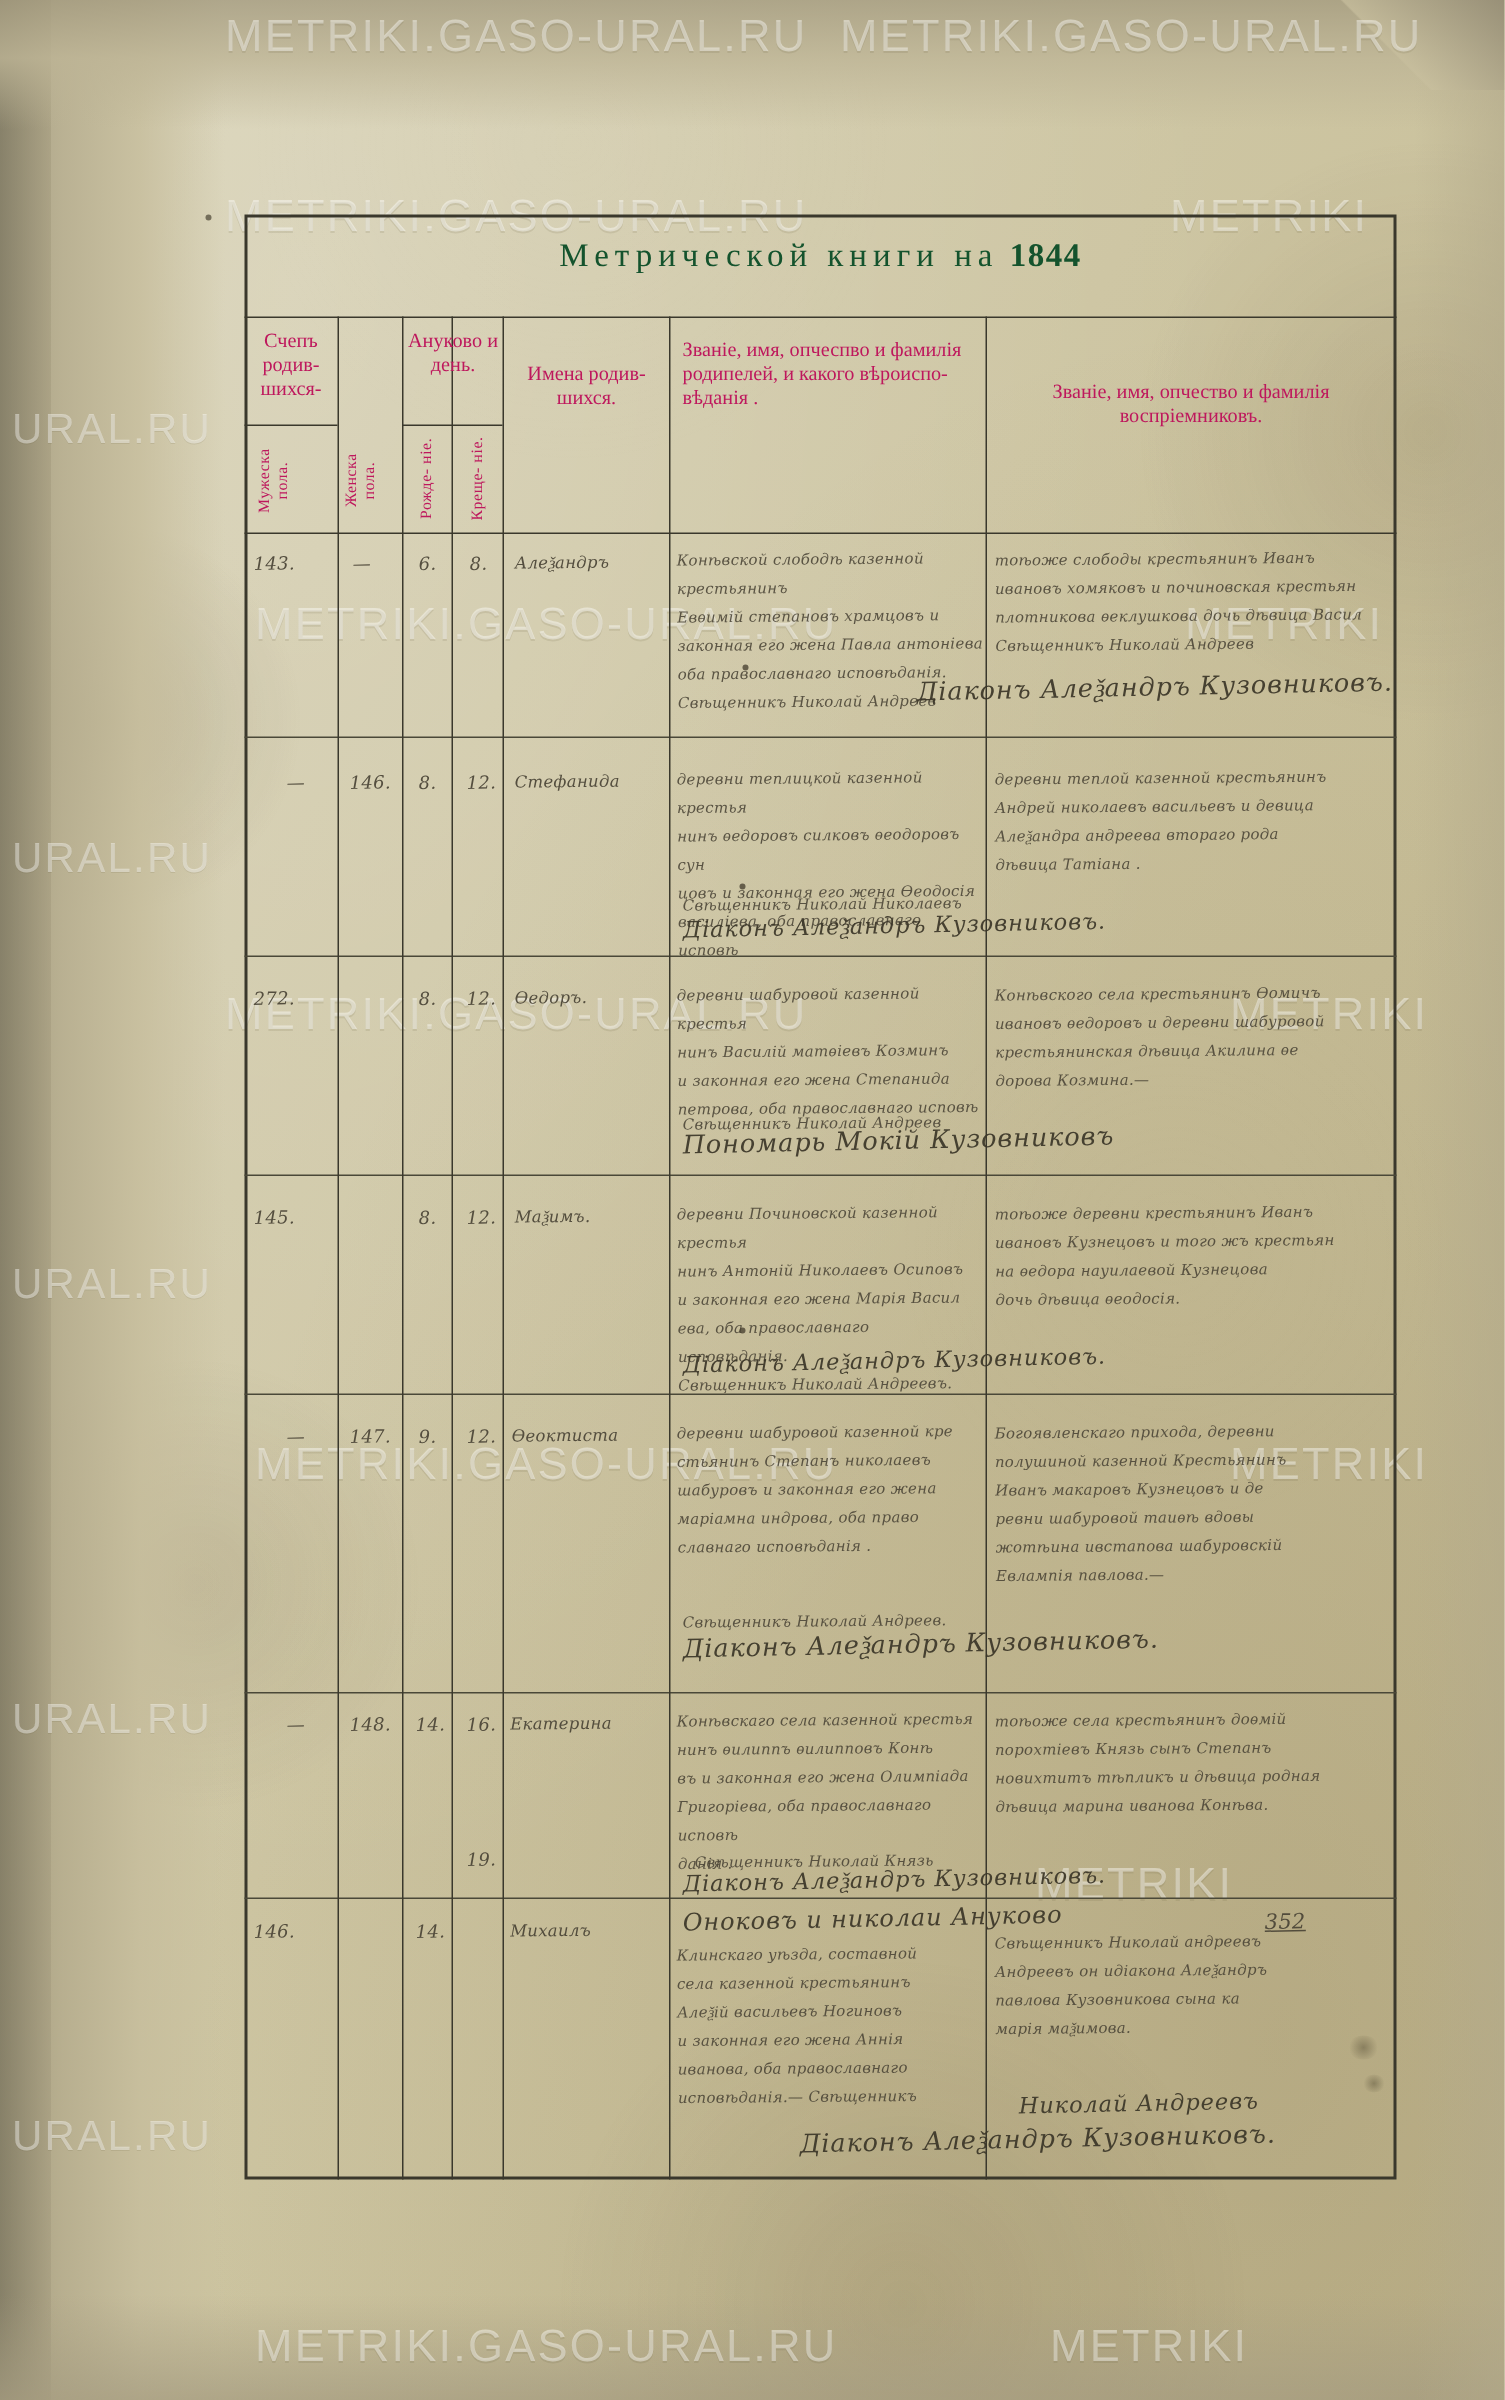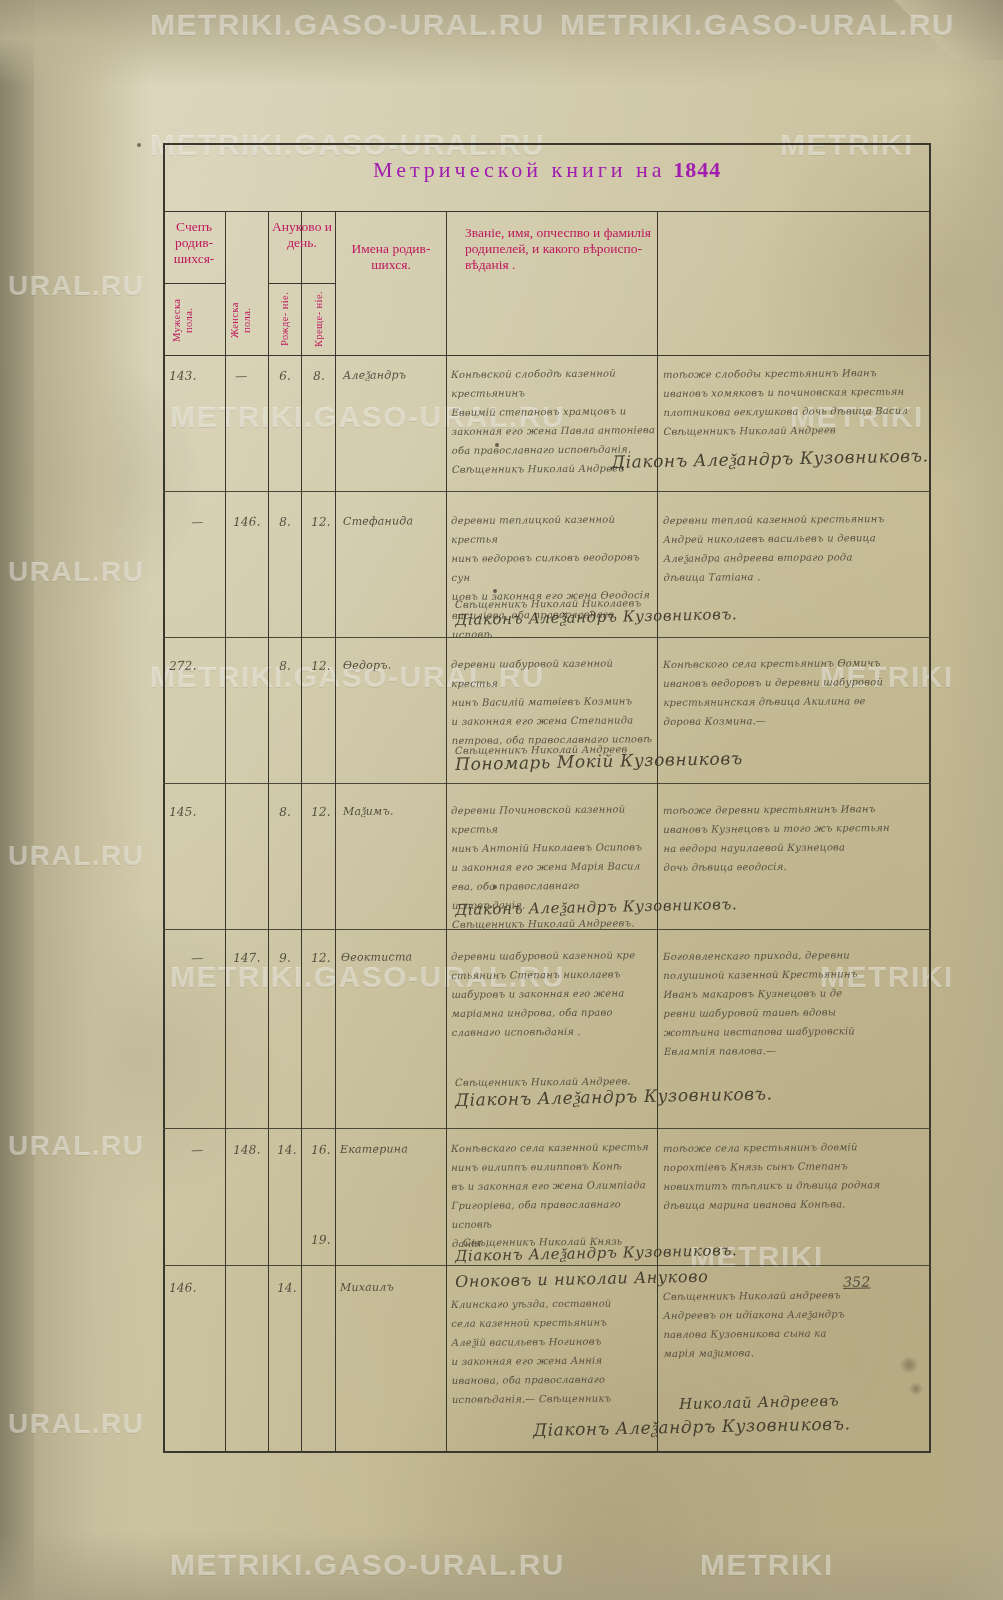--- a/index.html
+++ b/index.html
@@ -57,21 +57,21 @@
   }
   .curl{
     position:absolute;right:0;top:0;width:120px;height:60px;
     background:linear-gradient(225deg,#8e8670 0%,#c8bf9e 60%,rgba(0,0,0,0) 61%);
     opacity:.7;
   }
   
   .wm{
     position:absolute;
     font-family:"Liberation Sans", sans-serif;
-    font-weight:700;
+    font-weight:400;
     color:rgba(255,255,255,.42);
     letter-spacing:1.5px;
     white-space:nowrap;
     pointer-events:none;
     text-shadow:0 1px 0 rgba(90,80,50,.12);
   }
   
   #doc{
     position:absolute;left:163px;top:143px;width:768px;height:1310px;
     color:#2b2a24;
@@ -82,21 +82,21 @@
     box-sizing:border-box;
   }
   .vline{position:absolute;top:0;bottom:0;width:0;border-left:1.6px solid #3a382c;}
   .hline{position:absolute;left:0;right:0;height:0;border-top:1.6px solid #3a382c;}
   .hline.thin{border-top:1px solid #4a4838;}
 
   .title{
     position:absolute;left:0;right:0;top:14px;
     text-align:center;
     font-size:22px;letter-spacing:2px;
-    color:#a21caf;
+    color:#14532d;
   }
   .title .t1{letter-spacing:4px;}
   .title .yr{font-weight:700;letter-spacing:1px;}
 
   .hd{
     position:absolute;
     font-size:13.5px;line-height:16px;
     text-align:center;
     color:#be185d;
   }
@@ -192,21 +192,22 @@
   <div class="hline" style="left:105px;right:auto;width:67px;top:140px;border-top:1.4px solid #3a382c;"></div>
   <div class="hline" style="left:0;width:62px;top:140px;border-top:1.4px solid #3a382c;"></div>
 
   <div class="hd" style="left:2px;top:76px;width:58px;">Счепъ родив- шихся-</div>
   <div class="hd vert" style="left:8px;top:148px;height:58px;">Мужеска пола.</div>
   <div class="hd vert" style="left:66px;top:148px;height:58px;">Женска пола.</div>
   <div class="hd" style="left:106px;top:76px;width:66px;">Ануково и день.</div>
   <div class="hd vert" style="left:116px;top:146px;height:60px;">Рожде- нiе.</div>
   <div class="hd vert" style="left:150px;top:146px;height:60px;">Креще- нiе.</div>
   <div class="hd" style="left:176px;top:98px;width:104px;">Имена родив- шихся.</div>
-  <div class="hd" style="left:288px;top:82px;width:202px;text-align:left;padding:0 4px;margin-left:10px;">Званiе, имя, опчеспво и фамилiя родипелей, и какого вѣроиспо- вѣданiя .</div>
+  <div class="hd" style="left:288px;top:82px;width:202px;text-align:left;padding:0 4px;">Званiе, имя, опчеспво и фамилiя родипелей, и какого вѣроиспо- вѣданiя .</div>
+  <div class="hd" style="left:500px;top:110px;width:262px;">Званiе, имя, опчество и фамилiя воспрiемниковъ.</div>
 
   <div class="hw num" style="left:6px;top:226px;">143.</div>
   <div class="hw num" style="left:72px;top:226px;">—</div>
   <div class="hw num" style="left:116px;top:226px;">6.</div>
   <div class="hw num" style="left:150px;top:226px;">8.</div>
   <div class="hw name" style="left:180px;top:226px;">Алеѯандръ</div>
   <div class="hw small" style="left:288px;top:222px;width:204px;">Конѣвской слободѣ казенной крестьянинъ
 Евѳимiй степановъ храмцовъ и
 законная его жена Павла антонiева
 оба православнаго исповѣданiя.  Свѣщенникъ Николай Андреев</div>

